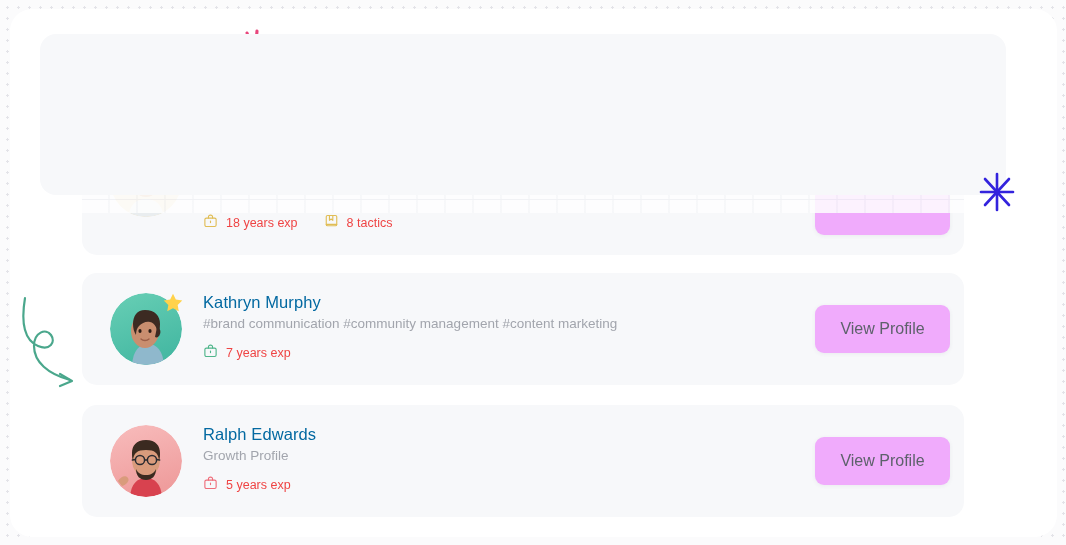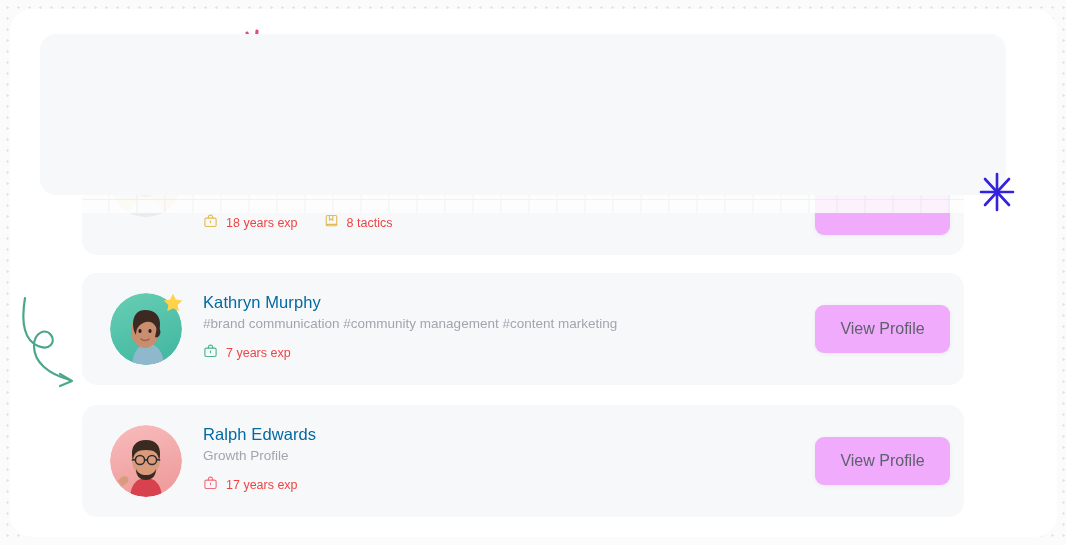--- a/index.html
+++ b/index.html
@@ -381,21 +381,21 @@
         <div class="person-sub">Growth Profile</div>
         <div class="meta-row">
           <div class="meta-item">
             <span class="icon">
               <svg width="15" height="15" viewBox="0 0 16 16" fill="none" stroke="#ef6d7a" stroke-width="1.2" stroke-linecap="round" stroke-linejoin="round">
                 <rect x="2" y="5.4" width="12" height="9" rx="1.6"></rect>
                 <path d="M5.8 5.4V4.2A2 2 0 0 1 7.8 2.2h.4a2 2 0 0 1 2 2v1.2"></path>
                 <path d="M8 8.6v1.6"></path>
               </svg>
             </span>
-            <span class="meta-text">17 years exp</span>
+            <span class="meta-text">5 years exp</span>
           </div>
         </div>
       </div>
       <button class="view-profile-btn">View Profile</button>
     </div>
 
   </div>
 
   <div class="header-panel"></div>
 

